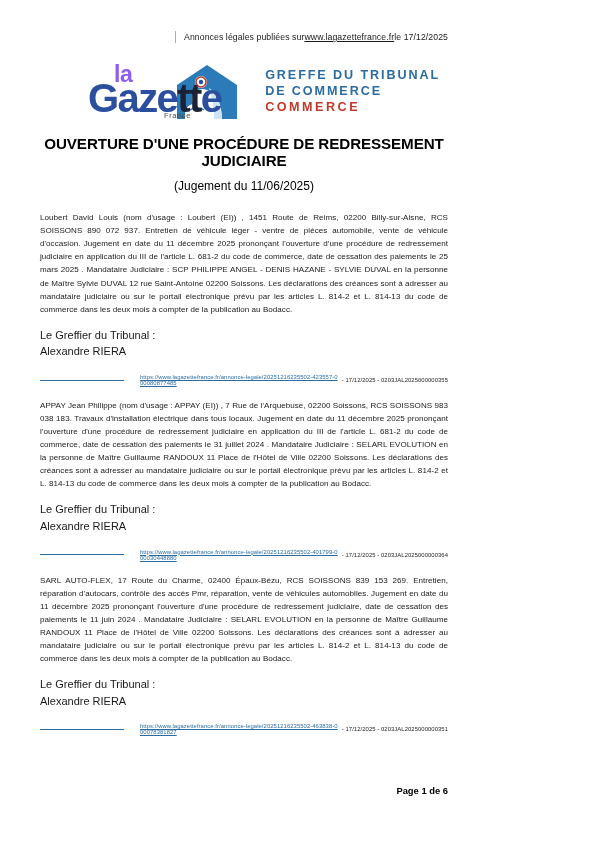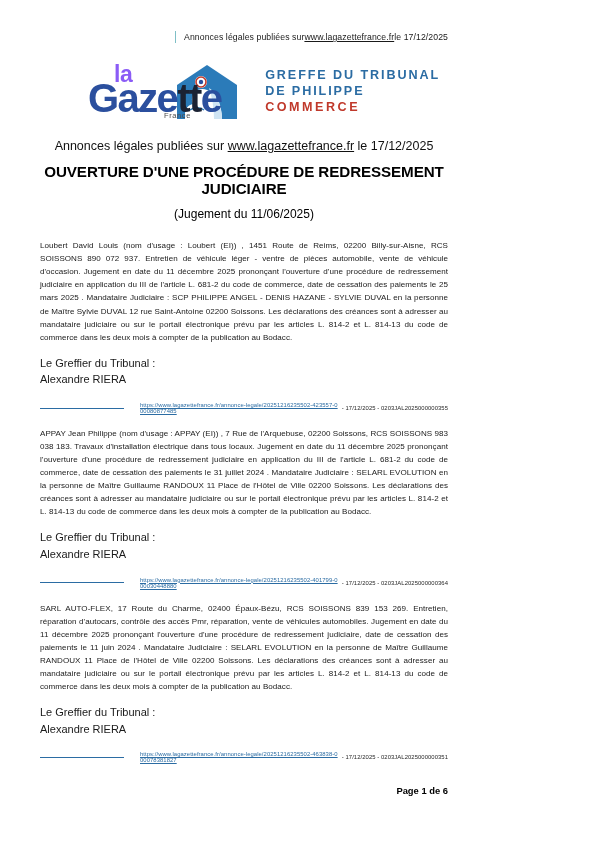--- a/index.html
+++ b/index.html
@@ -234,29 +234,26 @@
         <path d="M31 1 L61 21 L61 55 L1 55 L1 21 Z" fill="#2b7bb9"></path>
         <path d="M46 55 C46 40 40 30 31 26 C27 24 22 25 19 28 C16 31 15 36 17 40 C12 41 9 45 9 50 L9 55 Z" fill="#ffffff"></path>
         <path d="M33 24 C38 27 42 33 44 41 C45 46 46 51 46 55 L38 55 C38 44 36 33 33 24 Z" fill="#cfe4f3"></path>
         <circle cx="25" cy="18" r="6" fill="#ffffff"></circle>
         <circle cx="25" cy="18" r="5" fill="none" stroke="#c0392b" stroke-width="1.6"></circle>
         <circle cx="25" cy="18" r="2.2" fill="#2b4f9e"></circle>
         <path d="M14 46 C18 43 24 43 28 46" fill="none" stroke="#2b7bb9" stroke-width="1.4"></path>
       </svg>
       <div class="greffe-text">
         <div>GREFFE DU TRIBUNAL</div>
-        <div>DE PHILIPPE</div>
+        <div>DE COMMERCE</div>
         <div class="city">COMMERCE</div>
       </div>
     </div>
   </div>
 
-  <div class="sub-header">
-    <span>Annonces légales publiées sur </span><a href="#">www.lagazettefrance.fr</a><span> le 17/12/2025</span>
-  </div>
 
   <h1 class="doc-title">OUVERTURE D'UNE PROCÉDURE DE REDRESSEMENT JUDICIAIRE</h1>
   <div class="doc-subtitle">(Jugement du 11/06/2025)</div>
 
   <div class="announcements">
 
     <div class="ann">
       <p class="ann-body"><b>Loubert David Louis (nom d'usage : Loubert (EI))</b><span> , 1451 Route de Reims, 02200 Billy-sur-Aisne, RCS SOISSONS 890 072 937. Entretien de véhicule léger - ventre de pièces automobile, vente de véhicule d'occasion. Jugement en date du 11 décembre 2025 prononçant l'ouverture d'une procédure de redressement judiciaire en application du III de l'article L. 681-2 du code de commerce, date de cessation des paiements le 25 mars 2025 . Mandataire Judiciaire : SCP PHILIPPE ANGEL - DENIS HAZANE - SYLVIE DUVAL en la personne de Maître Sylvie DUVAL 12 rue Saint-Antoine 02200 Soissons. Les déclarations des créances sont à adresser au mandataire judiciaire ou sur le portail électronique prévu par les articles L. 814-2 et L. 814-13 du code de commerce dans les deux mois à compter de la publication au Bodacc.</span></p>
       <div class="ann-signature">
         <div>Le Greffier du Tribunal :</div>

